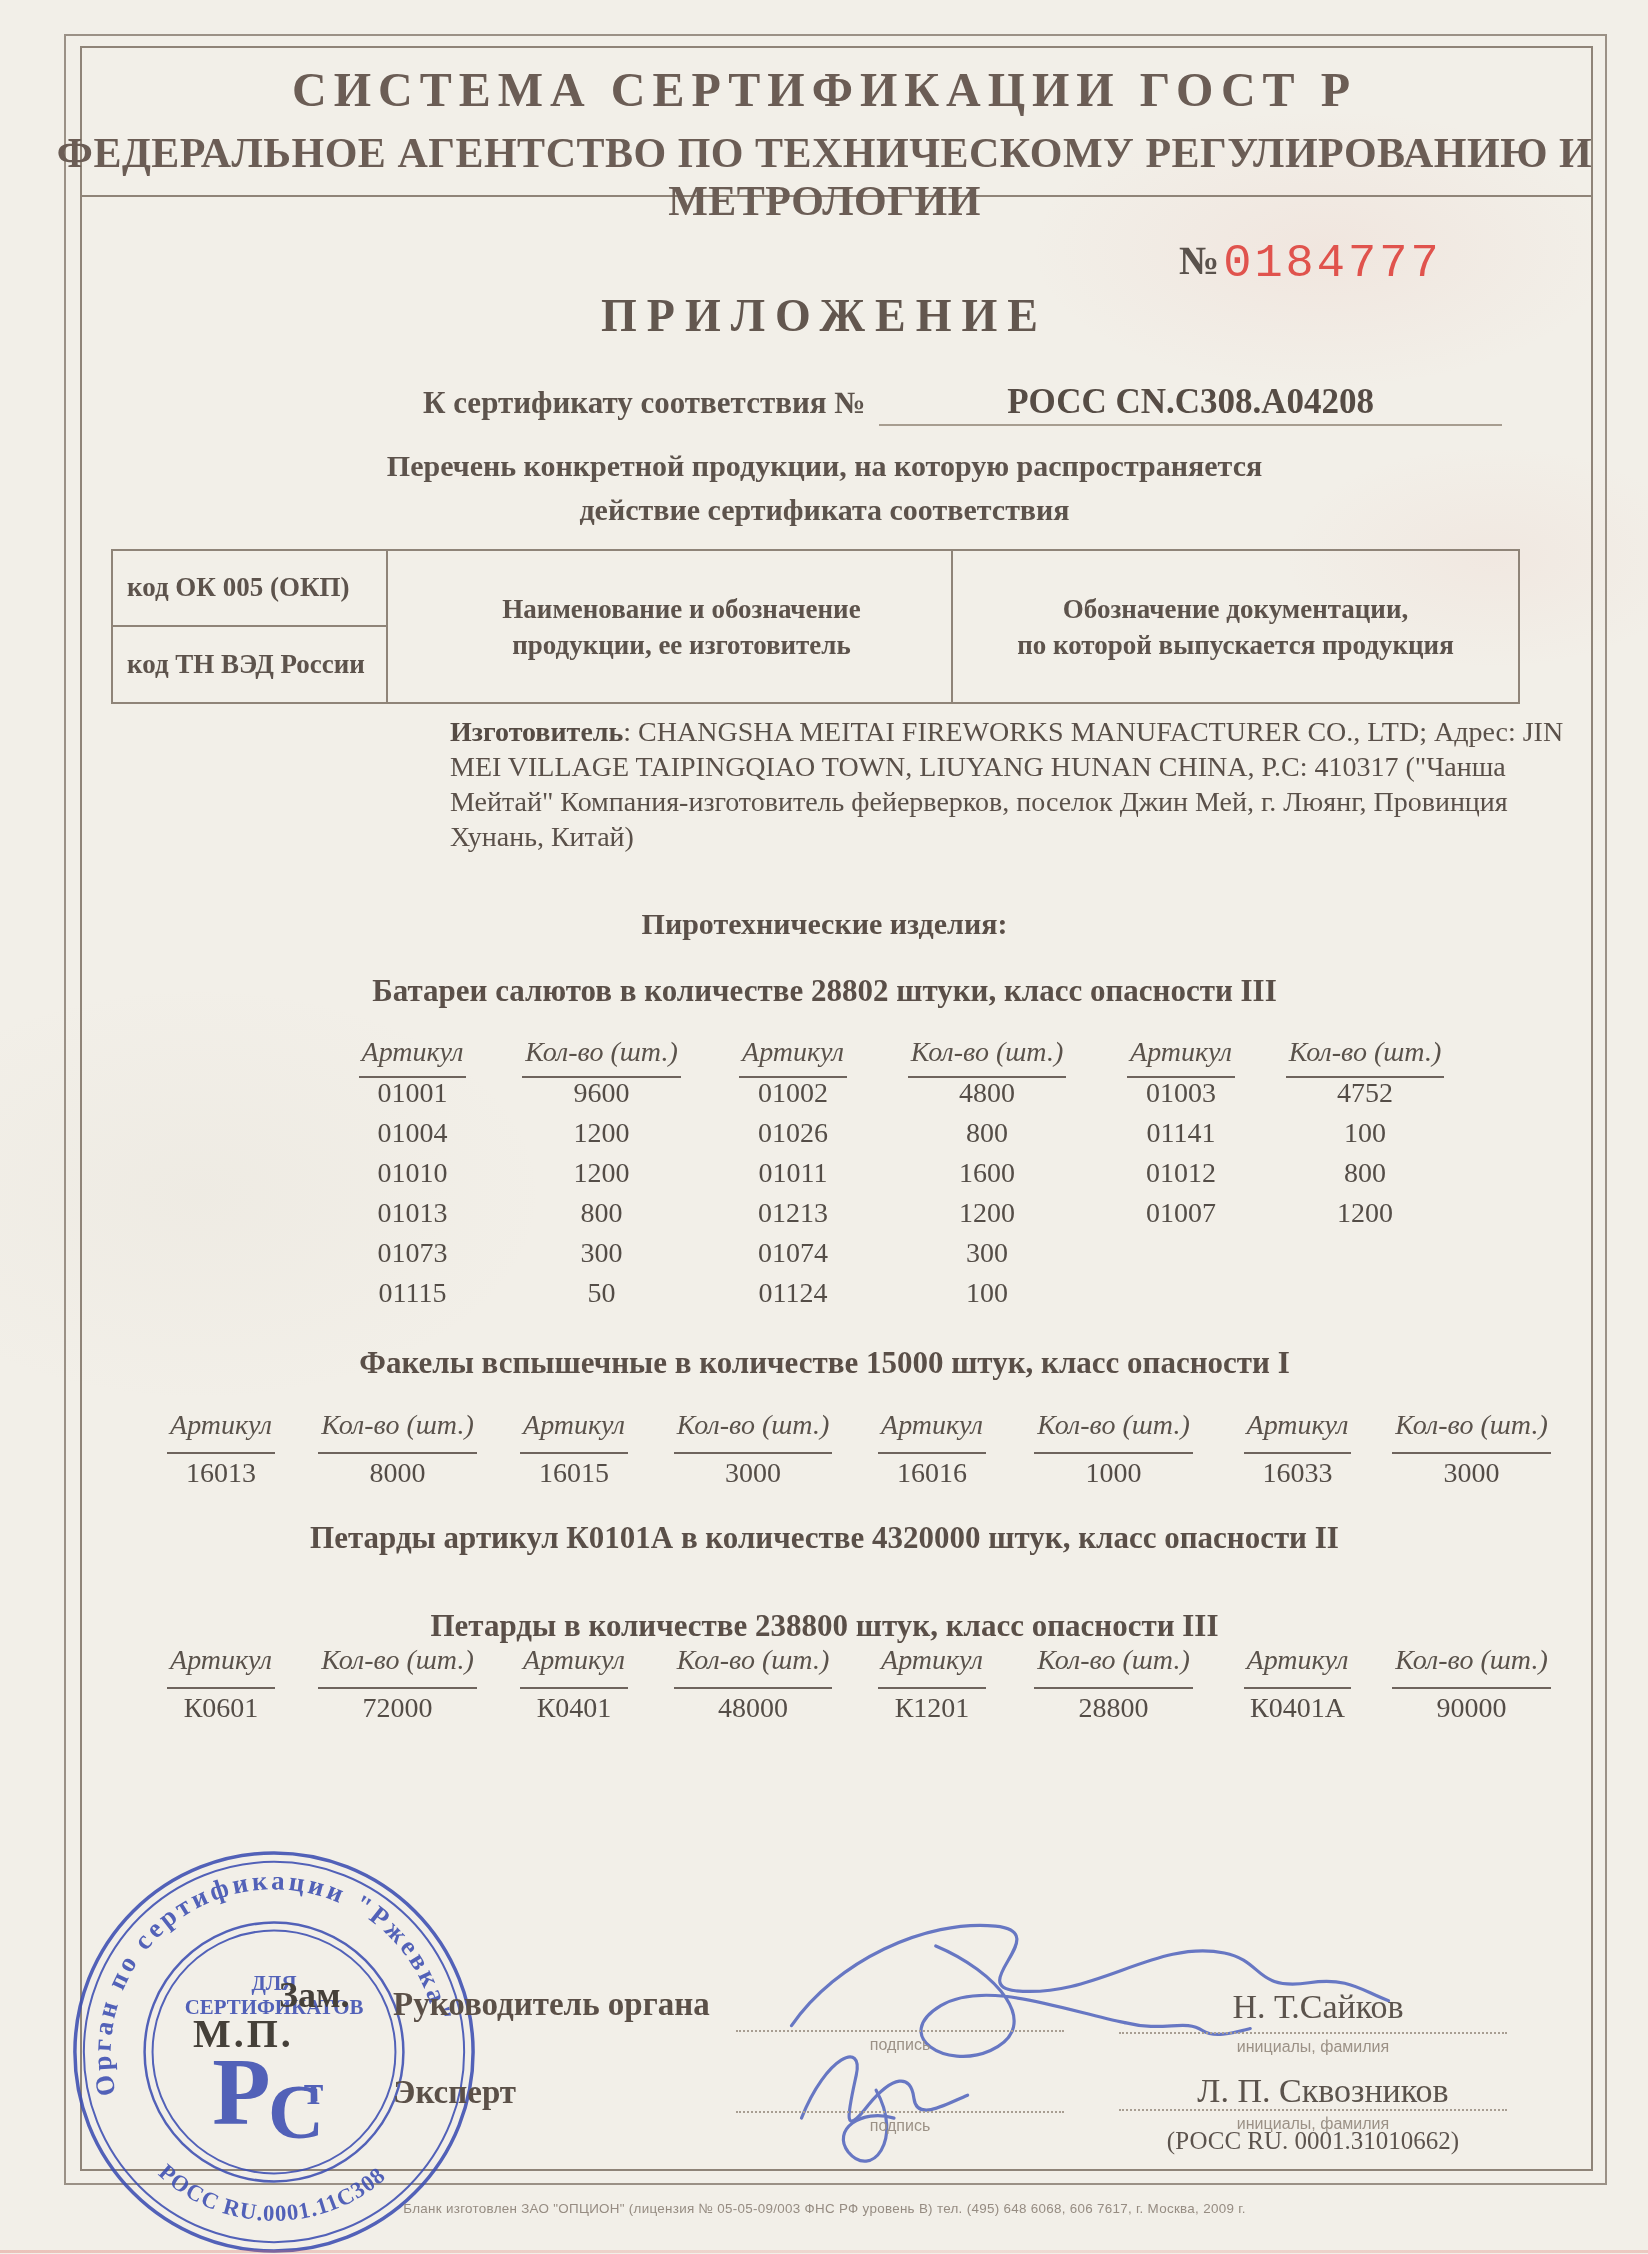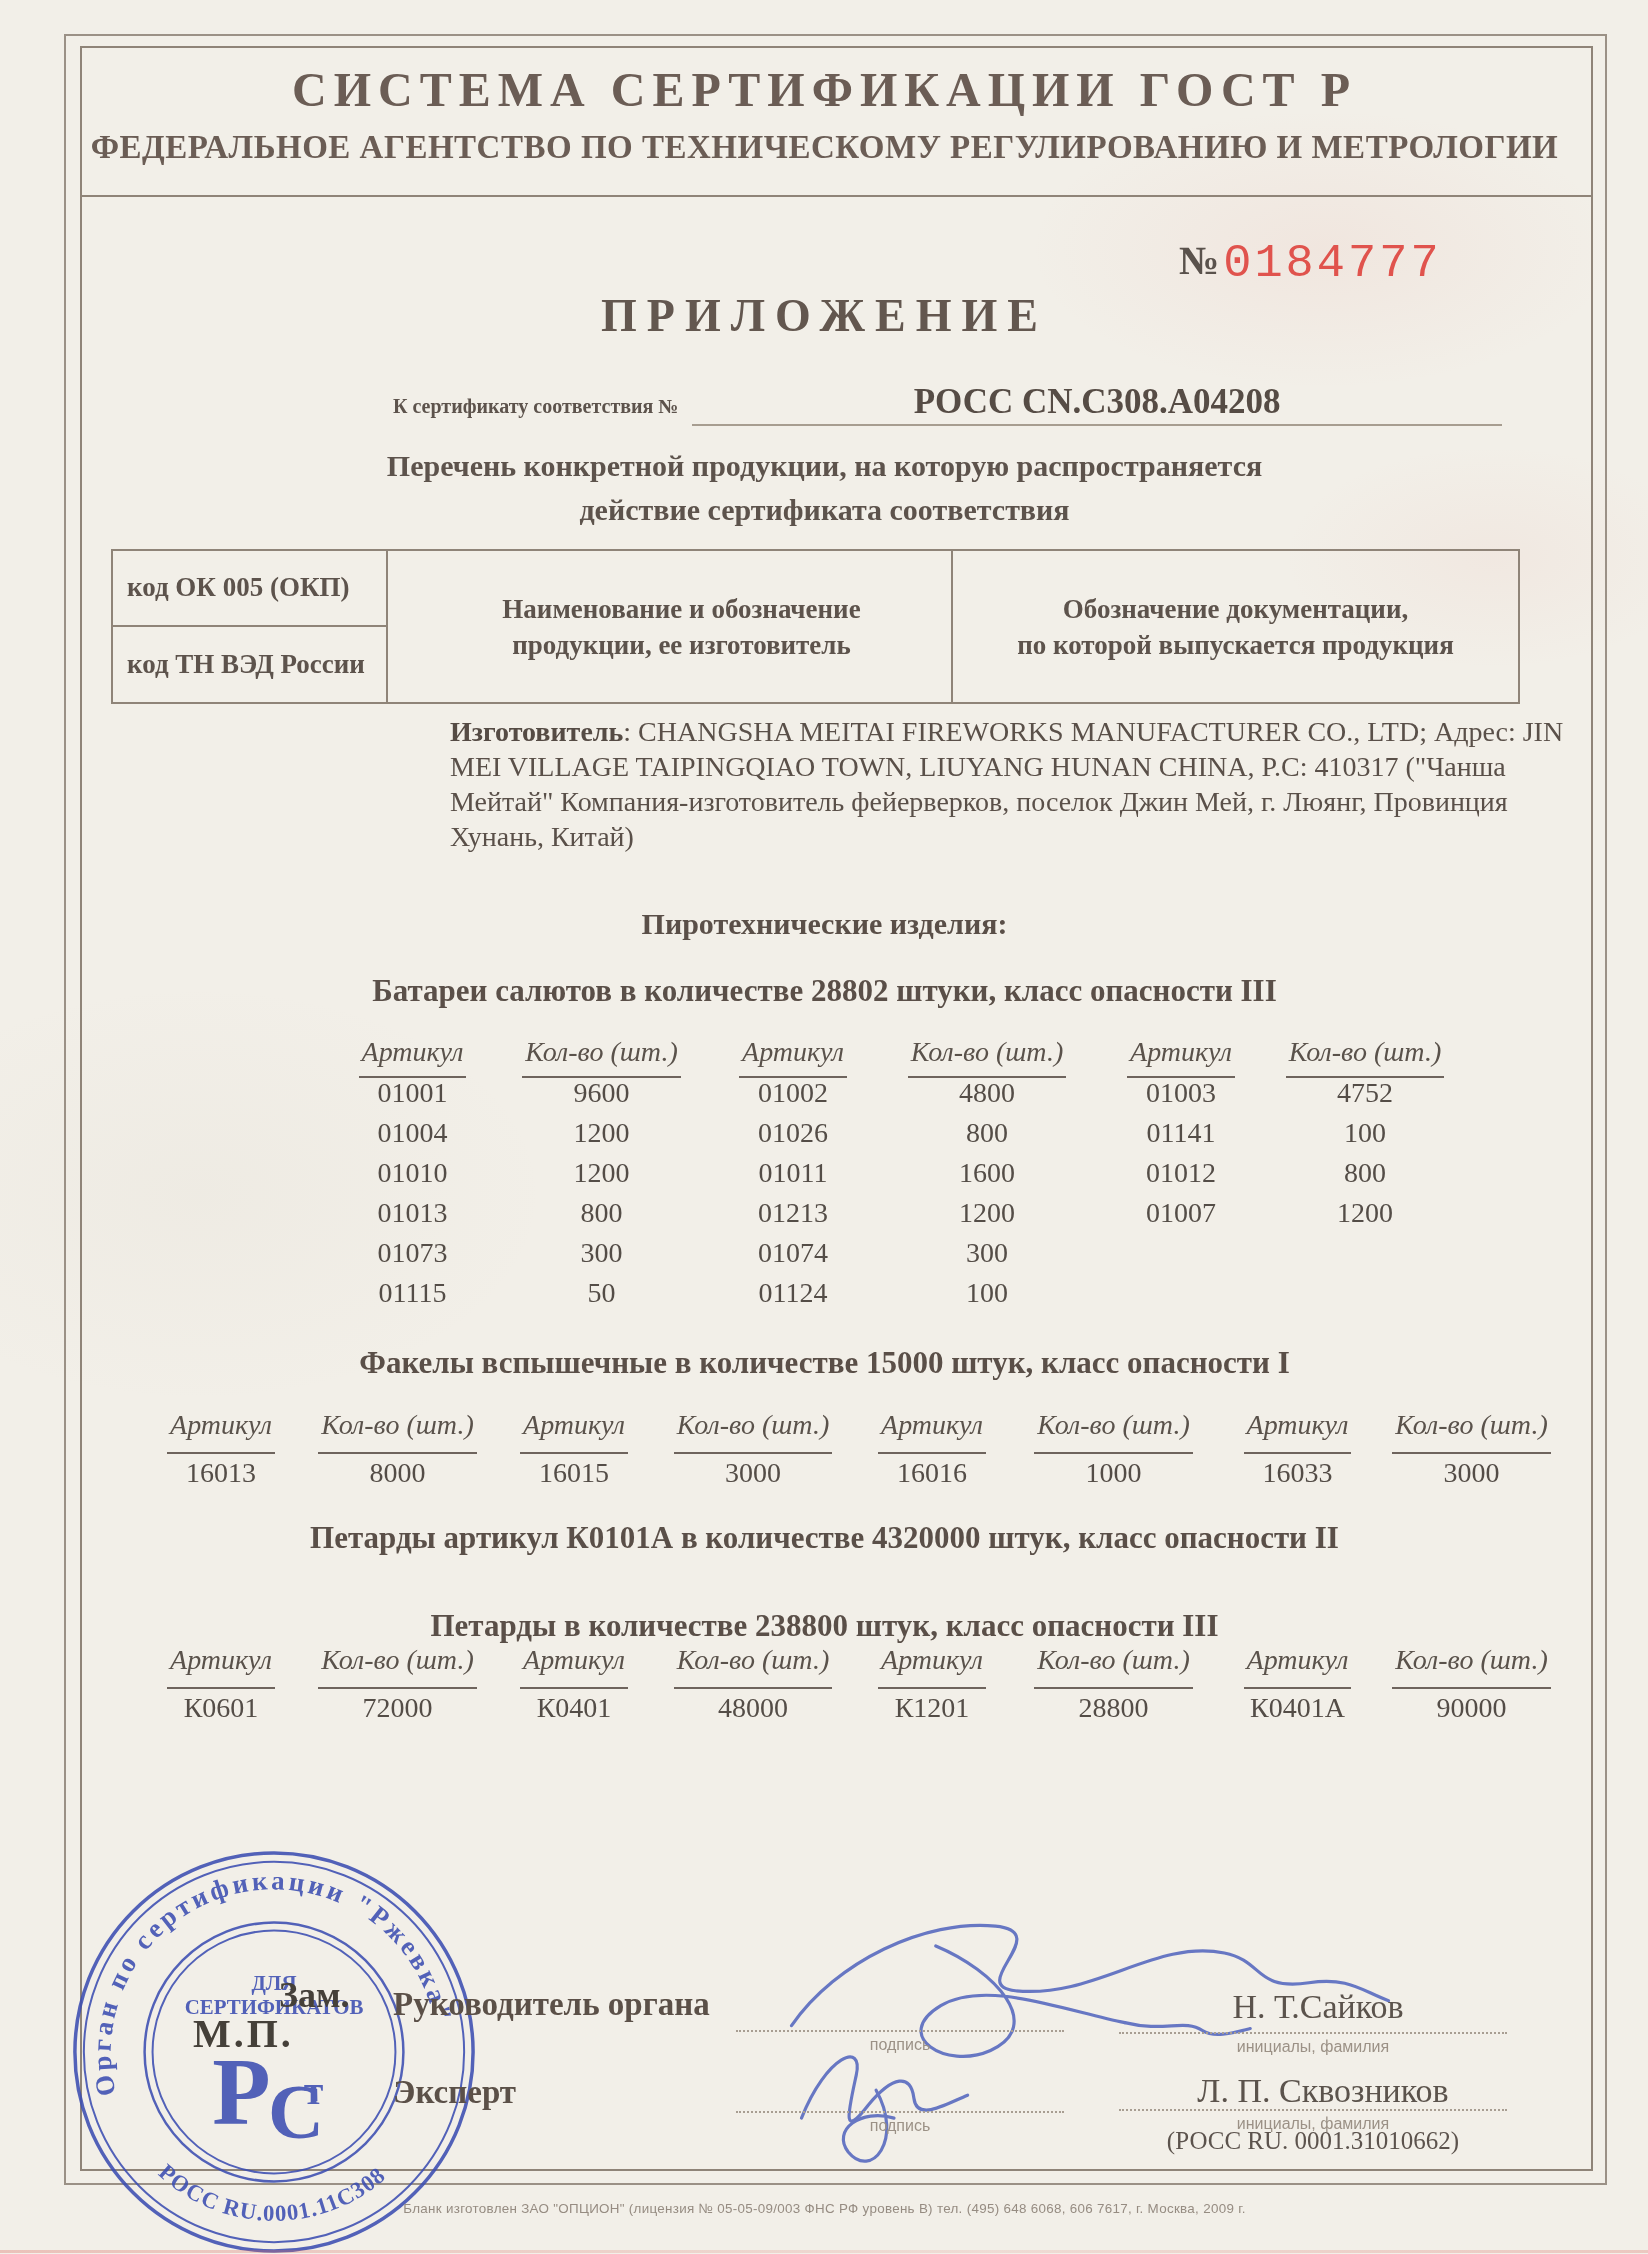--- a/index.html
+++ b/index.html
@@ -18,30 +18,30 @@
   }
   .abs{position:absolute;}
   
   .frame-outer{position:absolute;left:64px;top:34px;right:42px;bottom:70px;border:2px solid #9b9186;}
   .frame-inner{position:absolute;left:80px;top:46px;right:56px;bottom:84px;border:2px solid #8f8478;}
   .hdr-sep{position:absolute;left:82px;right:58px;top:195px;border-top:2px solid #8f8478;}
   .bottom-scan-line{position:absolute;left:0;right:0;bottom:2px;height:3px;background:linear-gradient(90deg,rgba(220,110,100,.35),rgba(220,110,100,.15) 60%,rgba(220,110,100,.3));}
 
   
   .title{top:62px;left:0;width:100%;text-align:center;font-size:48px;font-weight:bold;letter-spacing:7px;color:#6b5d55;}
-  .subtitle{top:129px;left:0;width:100%;text-align:center;font-size:33px;font-weight:bold;letter-spacing:0.5px;color:#6b5d55;}
+  .subtitle{top:129px;left:0;width:100%;text-align:center;font-size:42px;font-weight:bold;letter-spacing:0.5px;color:#6b5d55;}
 
   .form-no{top:237px;left:1179px;white-space:nowrap;}
   .form-no .nsign{font-size:40px;font-weight:bold;color:#5a524c;}
   .form-no .nval{font-family:"Liberation Mono", monospace;font-size:47px;color:#e0534d;letter-spacing:3px;vertical-align:-2px;}
 
   .appendix{top:289px;left:0;width:100%;text-align:center;font-size:46px;font-weight:bold;letter-spacing:10px;color:#63574f;}
 
   .cert-row{top:382px;left:393px;width:1109px;display:flex;align-items:baseline;}
-  .cert-row .lbl{font-size:20px;font-weight:bold;color:#5d534c;white-space:nowrap;}
+  .cert-row .lbl{font-size:31px;font-weight:bold;color:#5d534c;white-space:nowrap;margin-left:30px;}
   .cert-row .val{flex:1;margin-left:14px;text-align:center;font-size:35px;font-weight:bold;color:#564c45;border-bottom:2px solid #a79d90;padding-bottom:2px;}
 
   .purpose{top:444px;left:0;width:100%;text-align:center;font-size:30px;font-weight:bold;line-height:44px;color:#5d534c;}
 
   
   .info-table{top:549px;left:111px;width:1405px;height:151px;display:grid;grid-template-columns:275px 565px 565px;border:2px solid #8f8478;}
   .info-c1{display:grid;grid-template-rows:1fr 1fr;border-right:2px solid #8f8478;}
   .info-c1 > div{display:flex;align-items:center;padding-left:14px;font-size:27px;font-weight:bold;color:#5d534c;}
   .info-c1 > div:first-child{border-bottom:2px solid #8f8478;}
   .info-c2{border-right:2px solid #8f8478;padding-left:24px;}

